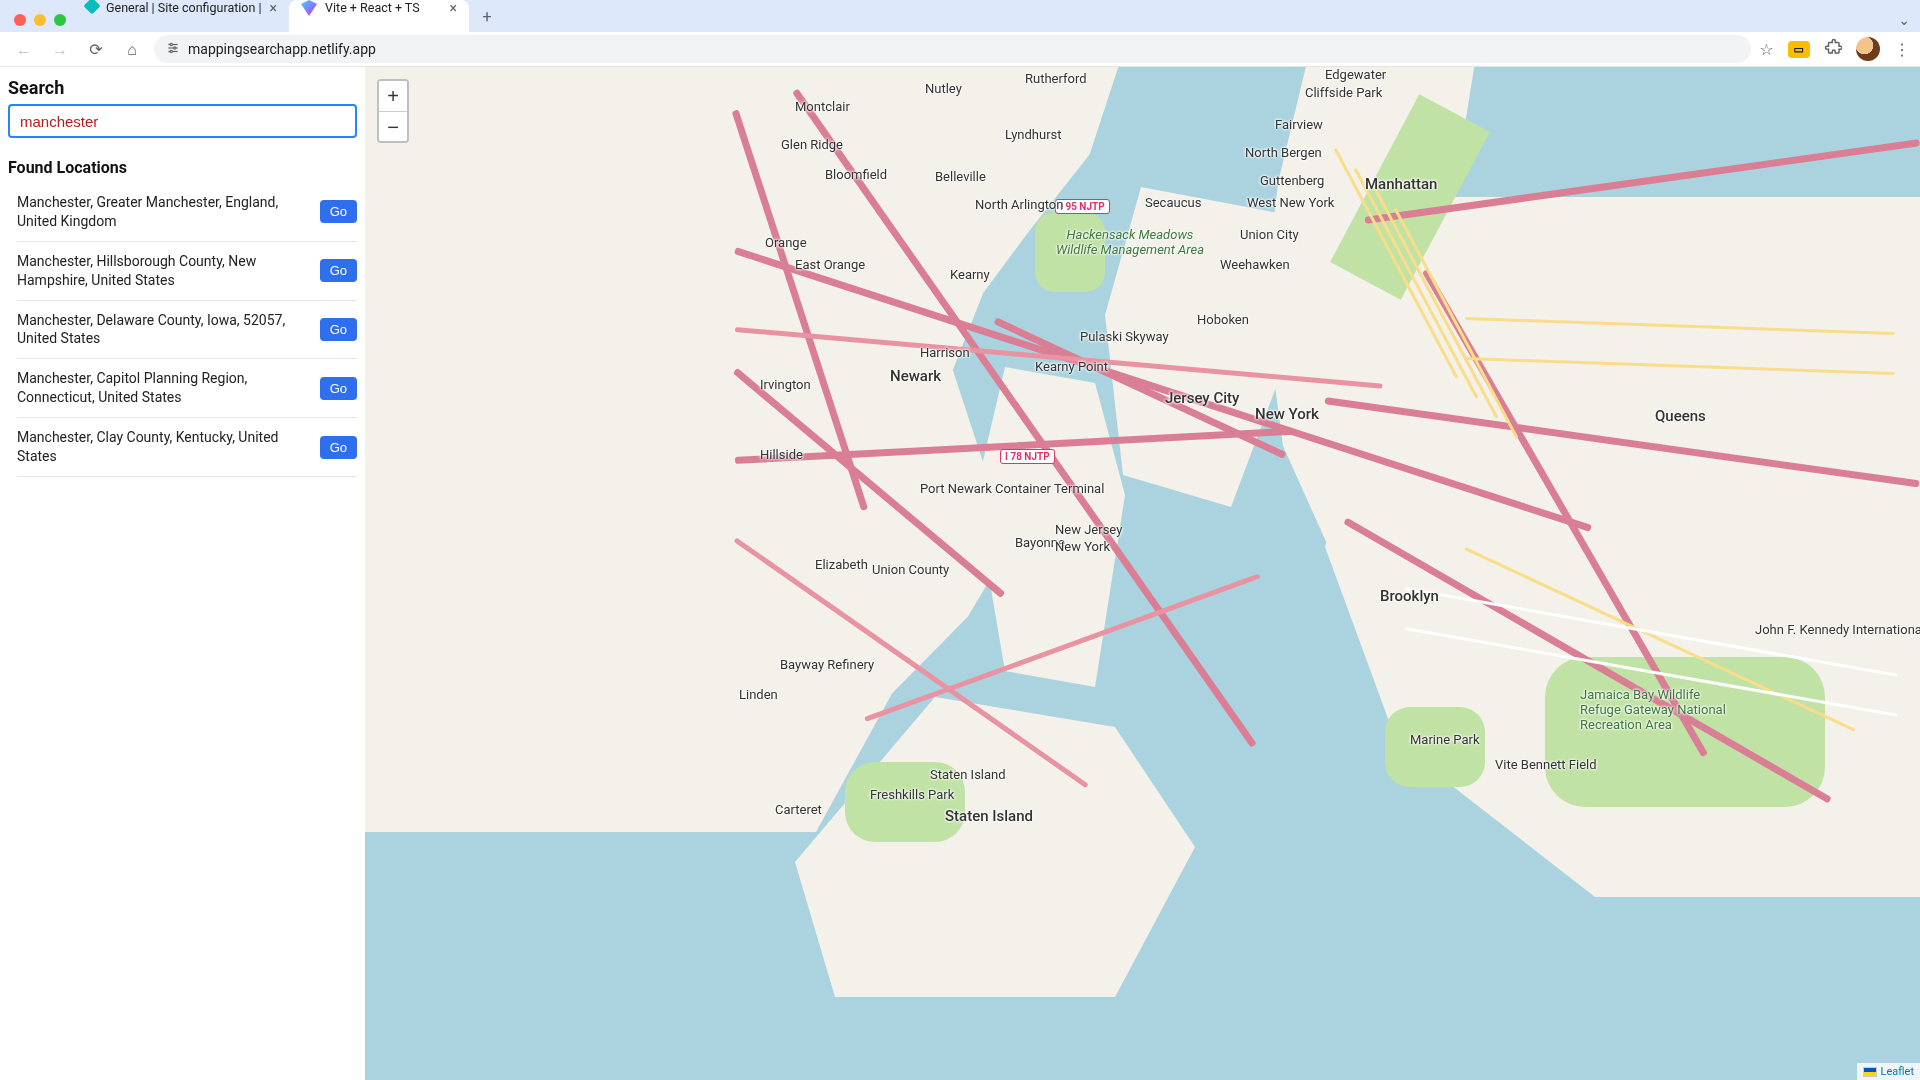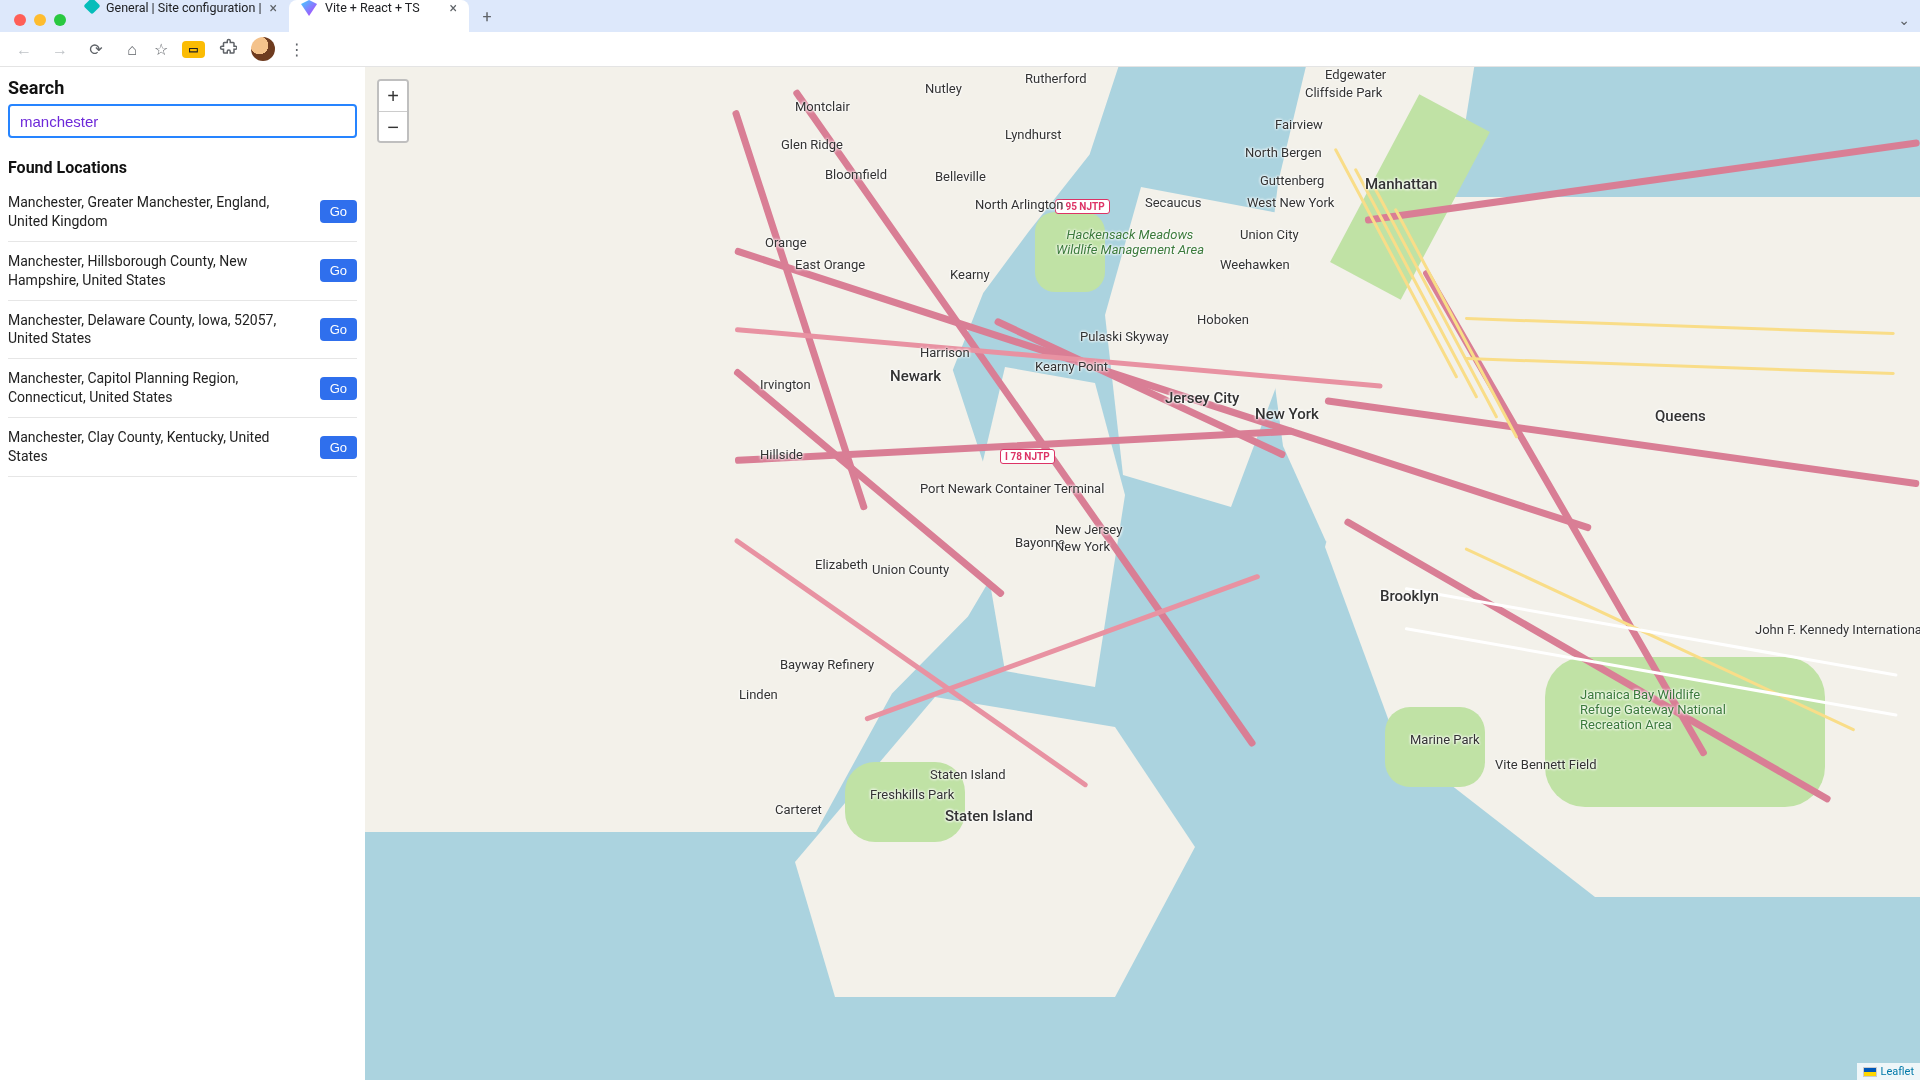--- a/index.html
+++ b/index.html
@@ -49,24 +49,24 @@
       background: radial-gradient(circle at 35% 35%, #f4c28b 0 40%, #6e3b1f 41% 100%);
     }
     .credit-pill { background:#fbbc04; color:#202124; font-size:11px; font-weight:600; padding:2px 6px; border-radius:4px; }
 
     
     .app { display:flex; height: calc(1080px - 67px); }
     .sidebar { width: 365px; padding: 8px 8px 0 8px; background:#fff; display:flex; flex-direction:column; }
     .sidebar h2 { font-size:18px; font-weight:700; margin: 2px 0 6px 0; color:#111; }
     .searchbox {
       width:100%; height:34px; border:2px solid #2684ff; border-radius:4px;
-      padding: 0 10px; font-size:15px; outline:none; color:#6d28d9;
+      padding: 0 10px; font-size:15px; outline:none; color:#b91c1c;
     }
     .sidebar h3 { font-size:16px; font-weight:700; margin: 20px 0 6px 0; color:#111; }
-    .results { list-style:none; }
+    .results { list-style:none;margin-left:9px; }
     .results li {
       display:flex; align-items:center; justify-content:space-between;
       gap:12px; padding: 10px 0; border-bottom:1px solid #e6e6e6;
     }
     .results li .loc { font-size:14px; color:#222; line-height:1.35; }
     .gobtn {
       background:#2f6fed; color:#fff; border:none; border-radius:4px;
       padding:4px 10px; font-size:13px; cursor:pointer; flex-shrink:0;
     }
 
@@ -131,20 +131,33 @@
     <div class="newtab">+</div>
     <div class="chrome-right">
         <span class="chev">⌄</span>
       </div>
   </div>
   <div class="toolbar">
     <div class="navbtn disabled">←</div>
     <div class="navbtn disabled">→</div>
     <div class="navbtn">⟳</div>
     <div class="navbtn">⌂</div>
+    <div class="urlbar">
+      <span class="tune">
+        <svg width="14" height="14" viewBox="0 0 24 24" fill="none" stroke="currentColor" stroke-width="2">
+            <line x1="4" y1="6" x2="20" y2="6"></line>
+            <line x1="4" y1="12" x2="20" y2="12"></line>
+            <line x1="4" y1="18" x2="20" y2="18"></line>
+            <circle cx="9" cy="6" r="2" fill="#fff"></circle>
+            <circle cx="15" cy="12" r="2" fill="#fff"></circle>
+            <circle cx="9" cy="18" r="2" fill="#fff"></circle>
+          </svg>
+      </span>
+      <span>mappingsearchapp.netlify.app</span>
+    </div>
     <div class="icons-right">
       <span>☆</span>
       <span class="credit-pill">▭</span>
       <span>
         <svg width="18" height="18" viewBox="0 0 24 24" fill="none" stroke="currentColor" stroke-width="2">
             <path d="M20 11V7a1 1 0 0 0-1-1h-4V4a2 2 0 1 0-4 0v2H7a1 1 0 0 0-1 1v4H4a2 2 0 1 0 0 4h2v4a1 1 0 0 0 1 1h4v-2a2 2 0 1 1 4 0v2h4a1 1 0 0 0 1-1v-4h2a2 2 0 1 0 0-4h-2z"></path>
           </svg>
       </span>
       <span class="avatar"></span>
       <span>⋮</span>

